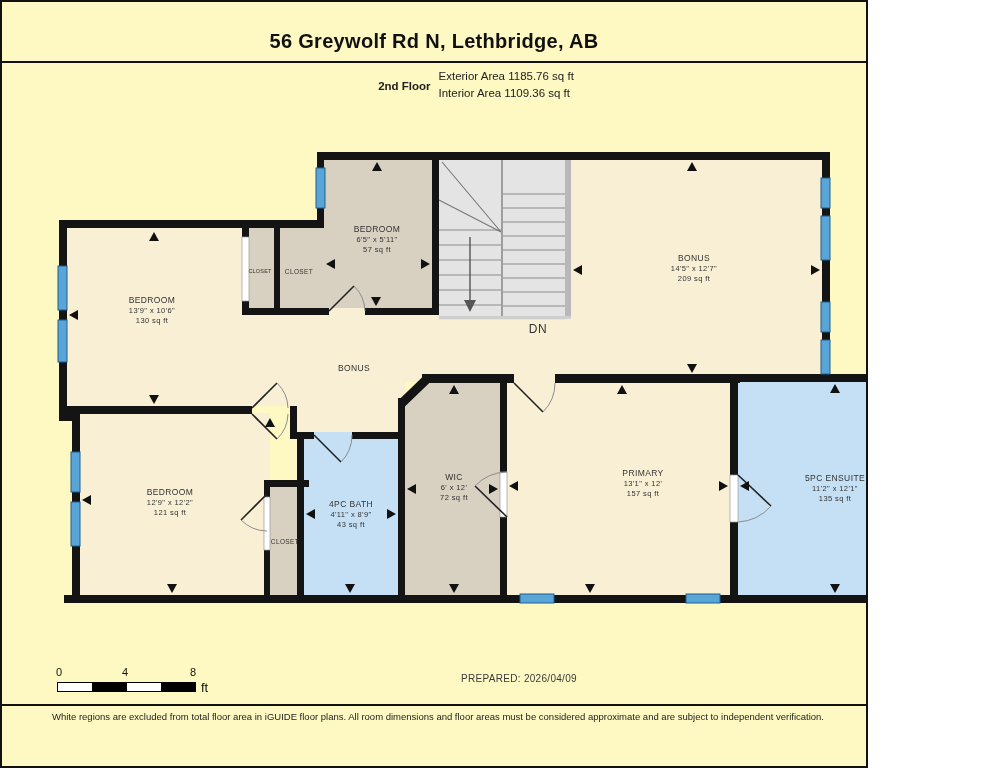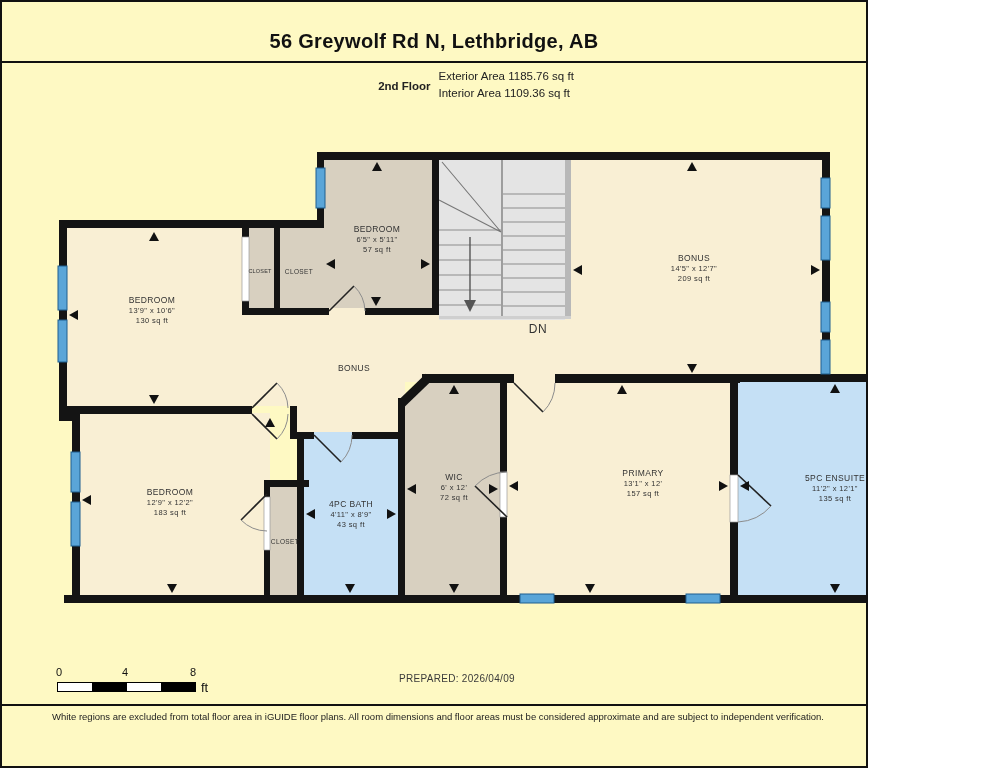--- a/index.html
+++ b/index.html
@@ -18,21 +18,21 @@
   .room-label.small .rname{font-size:6.5px;}
   .room-label.tiny .rname{font-size:5.5px;letter-spacing:.2px;}
   .dn-label{position:absolute;transform:translate(-50%,-50%);font-size:12px;color:#333;letter-spacing:.6px;}
   .scale-bar{left:55px;top:664px;width:170px;height:34px;}
   .scale-ticks span{position:absolute;top:0;font-size:11px;color:#111;transform:translateX(-50%);}
   .scale-strip{position:absolute;left:0;top:16px;width:137px;height:8px;border:1px solid #000;display:flex;}
   .scale-strip i{flex:1;}
   .scale-strip i:nth-child(1),.scale-strip i:nth-child(3){background:#fff;}
   .scale-strip i:nth-child(2),.scale-strip i:nth-child(4){background:#000;}
   .scale-unit{position:absolute;left:144px;top:14px;font-size:13px;color:#111;}
-  .prepared{left:397px;top:671px;width:240px;font-size:10px;color:#3a3a3a;letter-spacing:.3px;}
+  .prepared{left:397px;top:671px;width:240px;text-align:center;font-size:10px;color:#3a3a3a;letter-spacing:.3px;}
   .compass-n{left:872px;top:650px;font-size:10px;font-weight:bold;color:#222;transform:rotate(-55deg);}
   .disclaimer{left:0;right:0;top:709px;text-align:center;font-size:9.5px;color:#222;margin-left:8px;}
 </style>
 </head>
 <body>
 
 <div class="page">
 
   <div class="abs page-title">56 Greywolf Rd N, Lethbridge, AB</div>
   <div class="abs hrule" style="top:59px;"></div>
@@ -216,21 +216,21 @@
     <span>14'5" x 12'7"</span><br>
     <span>209 sq ft</span>
   </div>
   <div class="room-label" style="left:352px;top:367px;">
     <span class="rname">BONUS</span>
   </div>
   <div class="dn-label" style="left:536px;top:327px;">DN</div>
   <div class="room-label" style="left:168px;top:500px;">
     <span class="rname">BEDROOM</span>
     <span>12'9" x 12'2"</span><br>
-    <span>183 sq ft</span>
+    <span>121 sq ft</span>
   </div>
   <div class="room-label small" style="left:283px;top:540px;">
     <span class="rname">CLOSET</span>
   </div>
   <div class="room-label" style="left:349px;top:512px;">
     <span class="rname">4PC BATH</span>
     <span>4'11" x 8'9"</span><br>
     <span>43 sq ft</span>
   </div>
   <div class="room-label" style="left:452px;top:485px;">

